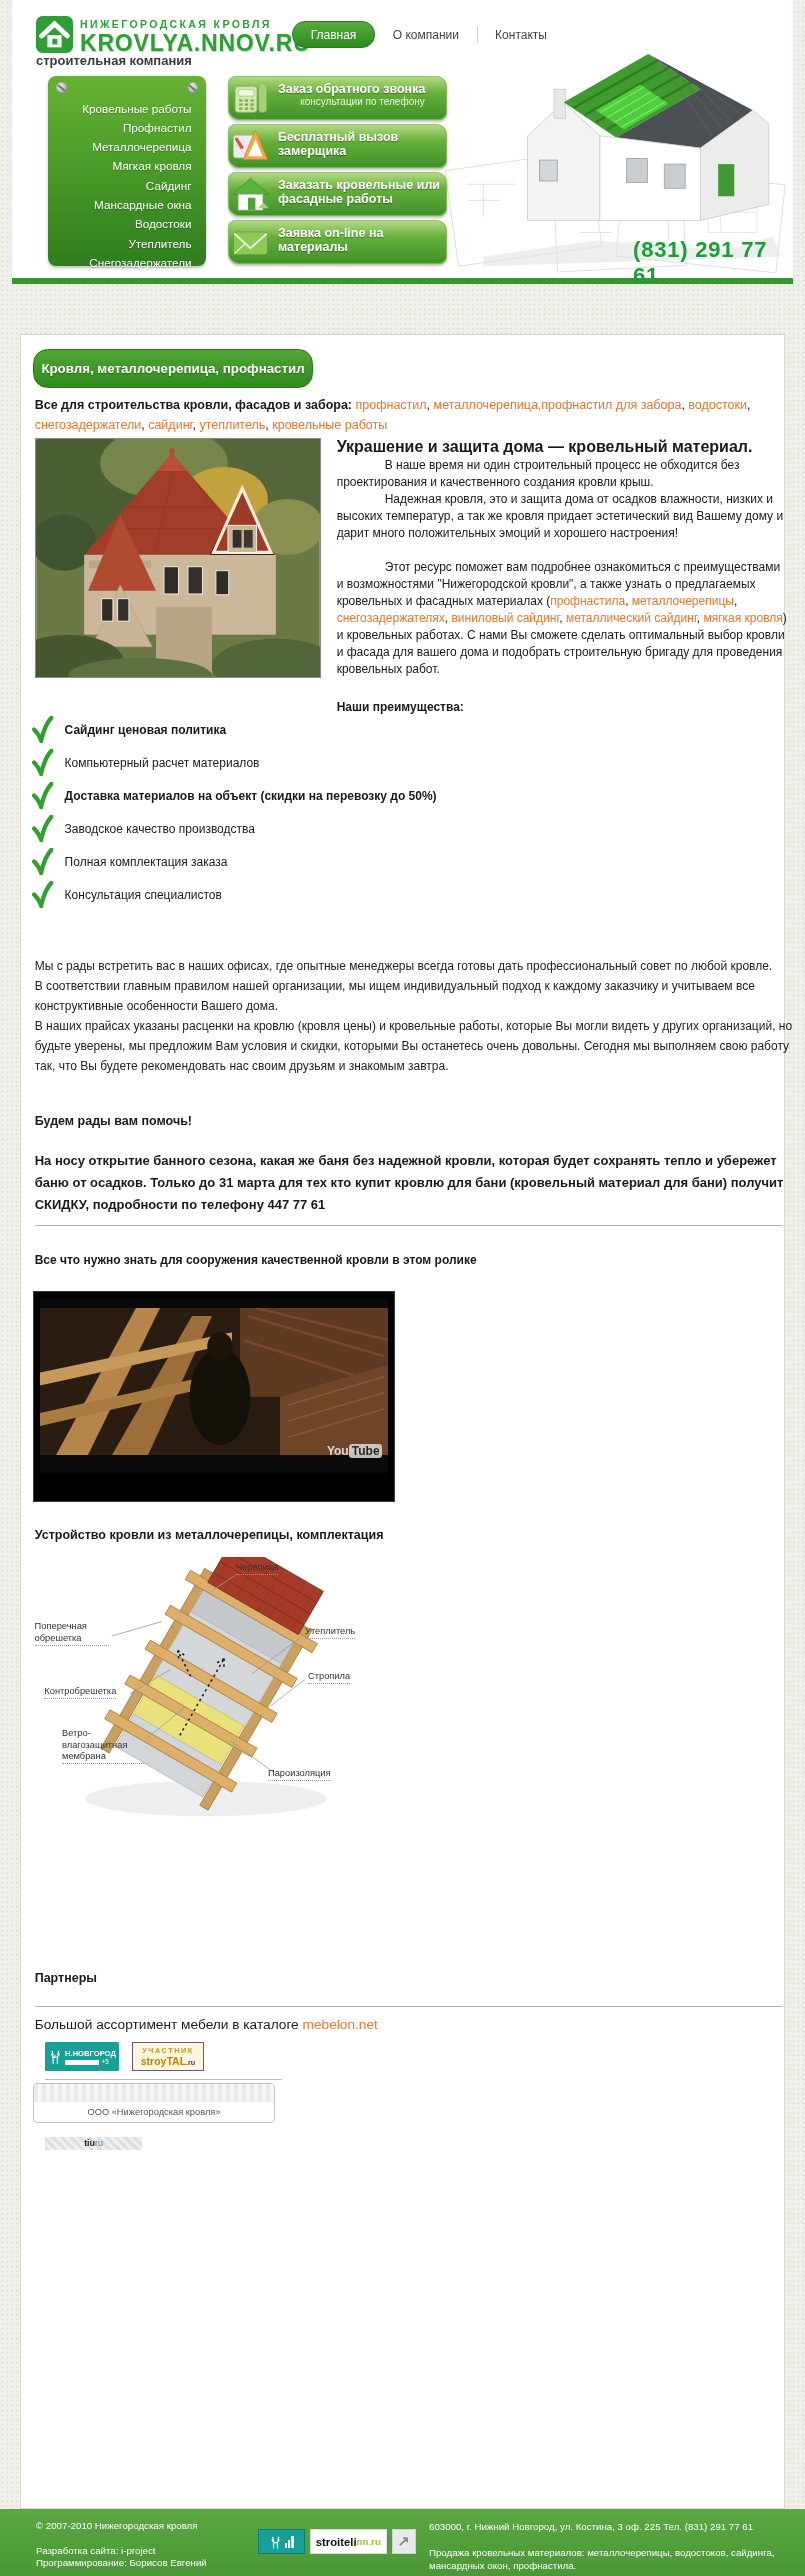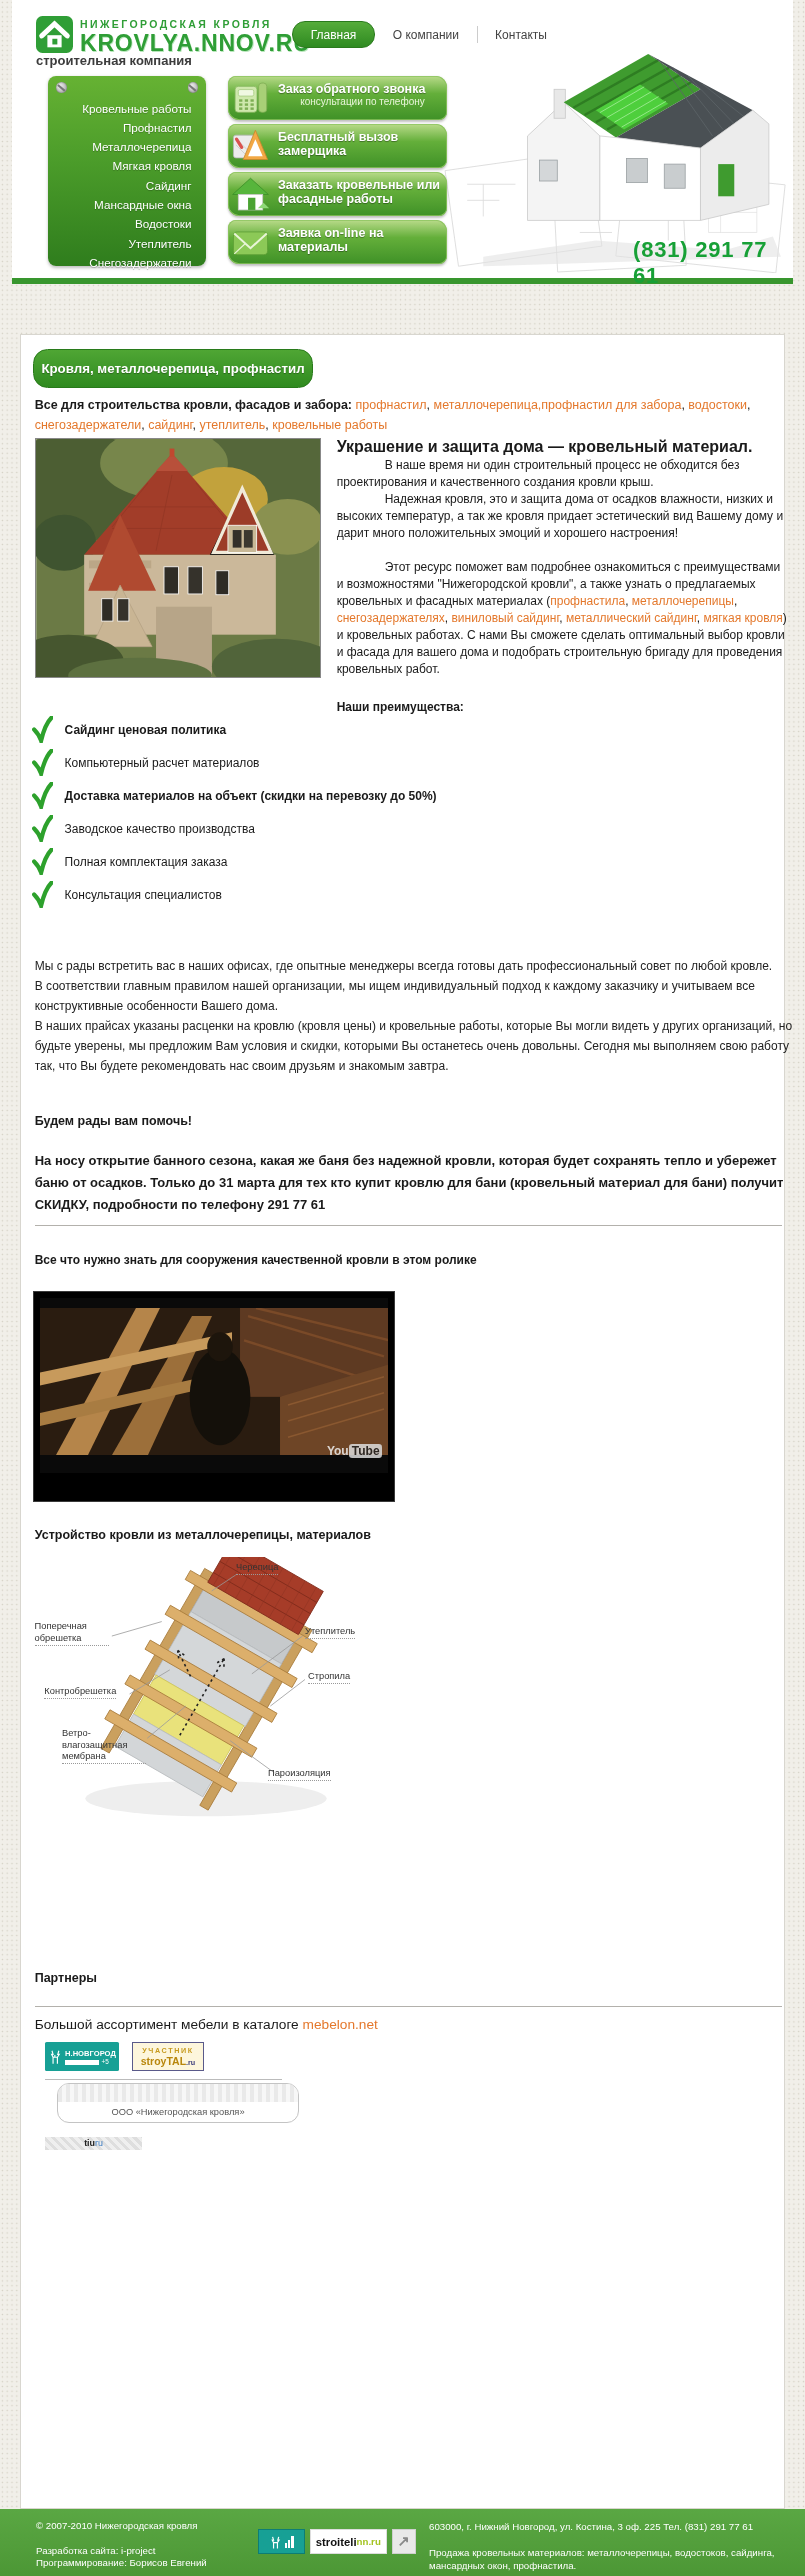--- a/index.html
+++ b/index.html
@@ -125,22 +125,22 @@
     align-items: center; padding: 1.6px 3.2px; gap: 2.4px; cursor: pointer; }
   .badge-nnov .txt { color: #fff; font-weight: bold; font-size: 7.6px; }
   .badge-nnov .bar { background: #fff; height: 4.8px; width: 34px; margin-top: 1.6px; }
   .badge-nnov .plus { color: #fff; font-size: 6.4px; }
   .badge-stroytal { width: 72px; height: 29px; background: #fdf6dc; border: 0.8px solid #5a5a8a;
     text-align: center; cursor: pointer; padding-top: 2.4px; }
   .badge-stroytal .top { color: #c69a1e; font-weight: bold; font-size: 7.2px; letter-spacing: 1.6px; }
   .badge-stroytal .bot { color: #b8860b; font-weight: bold; font-size: 10.5px; }
   .badge-stroytal .bot i { font-style: normal; color: #3a3a7a; font-size: 7.2px; }
   .hr3 { position: absolute; left: 24px; top: 1744px; width: 237px; border-top: 0.8px solid #bbb; }
-  .widget { position: absolute; left: 36px; top: 1748px; width: 242px; height: 40px;
-    border: 0.8px solid #c4c4c4; border-radius: 12px; overflow: hidden; background: #fff; }
+  .widget { position: absolute; left: 12px; top: 1748px; width: 242px; height: 40px;
+    border: 0.8px solid #c4c4c4; border-radius: 4px; overflow: hidden; background: #fff; }
   .widget .stripes { height: 17.7px;
     background: repeating-linear-gradient(90deg, #e9e9e9 0 4px, #f7f7f7 4px 8px); }
   .widget .wname { text-align: center; font-size: 9.3px; color: #555; padding-top: 4.8px; }
   .tiu { position: absolute; left: 24px; top: 1802px; width: 97px; height: 13px; text-align: center;
     background: repeating-linear-gradient(45deg, #dedede 0 3.2px, #efefef 3.2px 6.4px);
     font-size: 8.9px; line-height: 13px; cursor: pointer; }
   .tiu .t1 { font-weight: bold; color: #222; } .tiu .t2 { color: #3a7abf; }
 
   
   .footer { height: 67px; background: linear-gradient(#5aa743, #4c9735); color: #fff;
@@ -411,21 +411,21 @@
       </div>
 
     <div class="office">
         <p class="office-p">Мы с рады встретить вас в наших офисах, где опытные менеджеры всегда готовы дать профессиональный совет по любой кровле.</p>
         <p class="office-p">В соответствии главным правилом нашей организации, мы ищем индивидуальный подход к каждому заказчику и учитываем все конструктивные особенности Вашего дома.</p>
         <p class="office-p">В наших прайсах указаны расценки на кровлю (кровля цены) и кровельные работы, которые Вы могли видеть у других   организаций, но будьте уверены, мы предложим  Вам условия и скидки, которыми Вы останетесь очень довольны. Сегодня мы выполняем свою работу так, что Вы будете рекомендовать нас своим друзьям и знакомым завтра.</p>
       </div>
 
     <div class="help-line">Будем рады вам помочь!</div>
 
-    <div class="promo">На носу открытие банного сезона, какая же баня без надежной кровли, которая будет сохранять тепло и убережет баню от осадков. Только до 31 марта для тех кто купит кровлю для бани (кровельный материал для бани) получит СКИДКУ, подробности по телефону 291 77 61</div>
+    <div class="promo">На носу открытие банного сезона, какая же баня без надежной кровли, которая будет сохранять тепло и убережет баню от осадков. Только до 31 марта для тех кто купит кровлю для бани (кровельный материал для бани) получит СКИДКУ, подробности по телефону 447 77 61</div>
 
     <div class="hr1"></div>
 
     <div class="video-heading">Все что нужно знать для сооружения качественной кровли в этом ролике</div>
 
     <div class="video">
       <div class="vp-screen">
         <svg class="vp-scene" viewBox="0 0 436 182" preserveAspectRatio="none">
           <rect width="436" height="182" fill="#2a1c10"></rect>
           <rect x="250" y="0" width="186" height="110" fill="#5e3a22"></rect>
@@ -444,21 +444,21 @@
           <g stroke="#8a5830" stroke-width="2">
               <line x1="310" y1="120" x2="430" y2="85"></line>
               <line x1="310" y1="140" x2="430" y2="105"></line>
               <line x1="310" y1="160" x2="430" y2="125"></line>
             </g>
         </svg>
         <div class="yt-mark"><span class="yt-you">You</span><span class="yt-tube">Tube</span></div>
       </div>
     </div>
 
-    <div class="diagram-heading">Устройство кровли из металлочерепицы, материалов</div>
+    <div class="diagram-heading">Устройство кровли из металлочерепицы, комплектация</div>
 
     <div class="diagram">
       <svg width="350" height="278" viewBox="0 0 435 345">
         <ellipse cx="215" cy="300" rx="150" ry="22" fill="#eeeeee"></ellipse>
         <g transform="rotate(30 215 165)">
           <rect x="138" y="35" width="12" height="258" fill="#caa05e" stroke="#a97c3c"></rect>
           <rect x="280" y="35" width="12" height="258" fill="#caa05e" stroke="#a97c3c"></rect>
           <rect x="150" y="48" width="130" height="42" fill="#c6c9cb" stroke="#aeb1b3"></rect>
           <rect x="150" y="90" width="130" height="90" fill="#d4d7d9" stroke="#b9bcbe"></rect>
           <rect x="152" y="180" width="126" height="56" fill="#e9e27b" stroke="#cfc65a"></rect>

